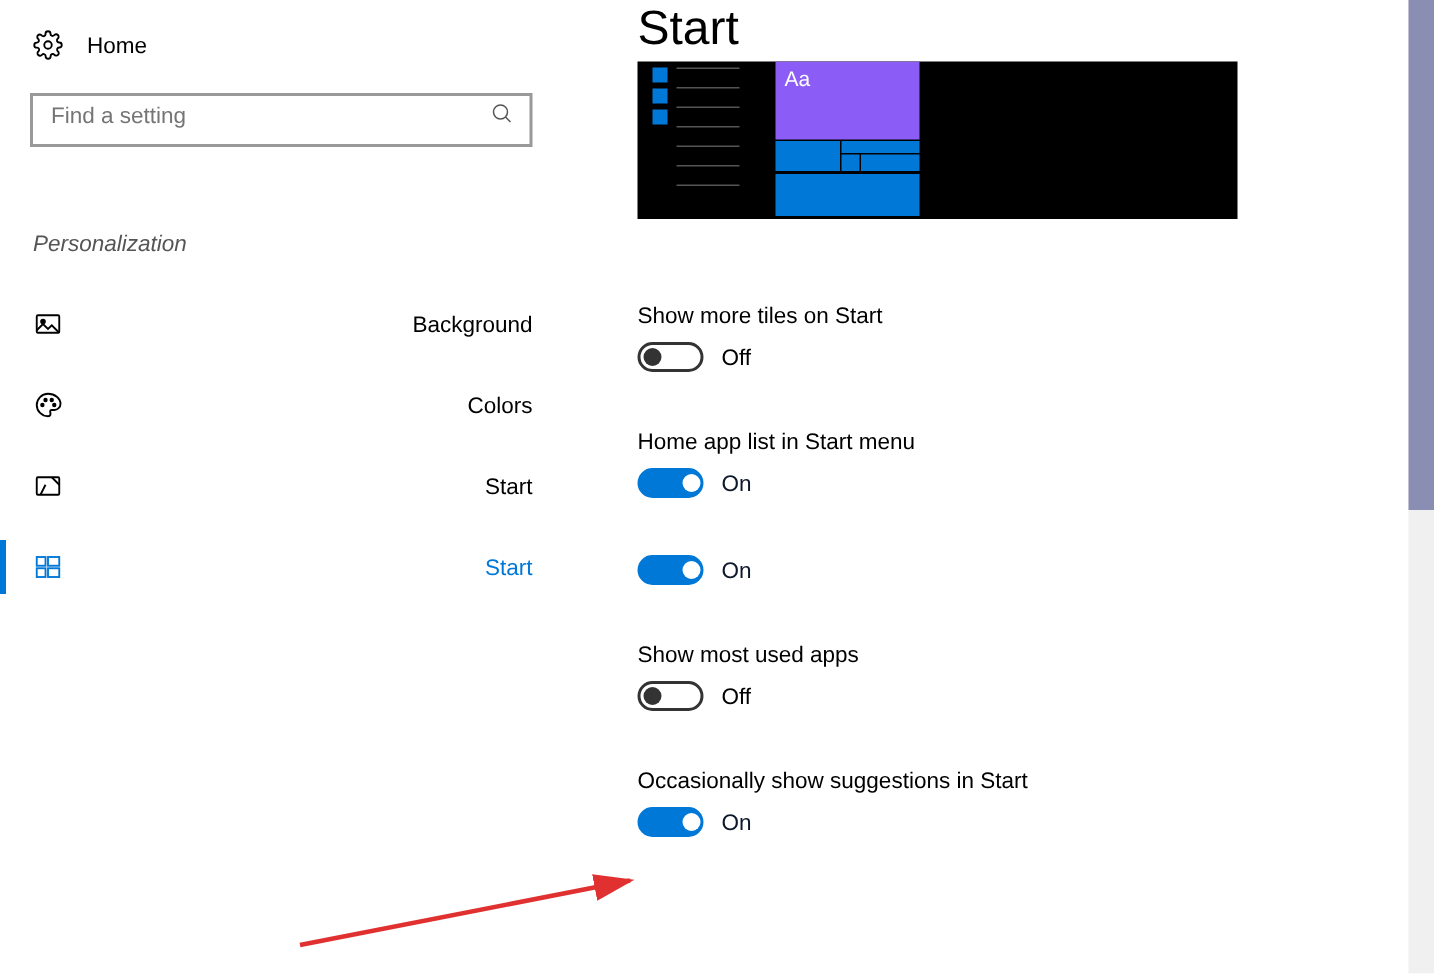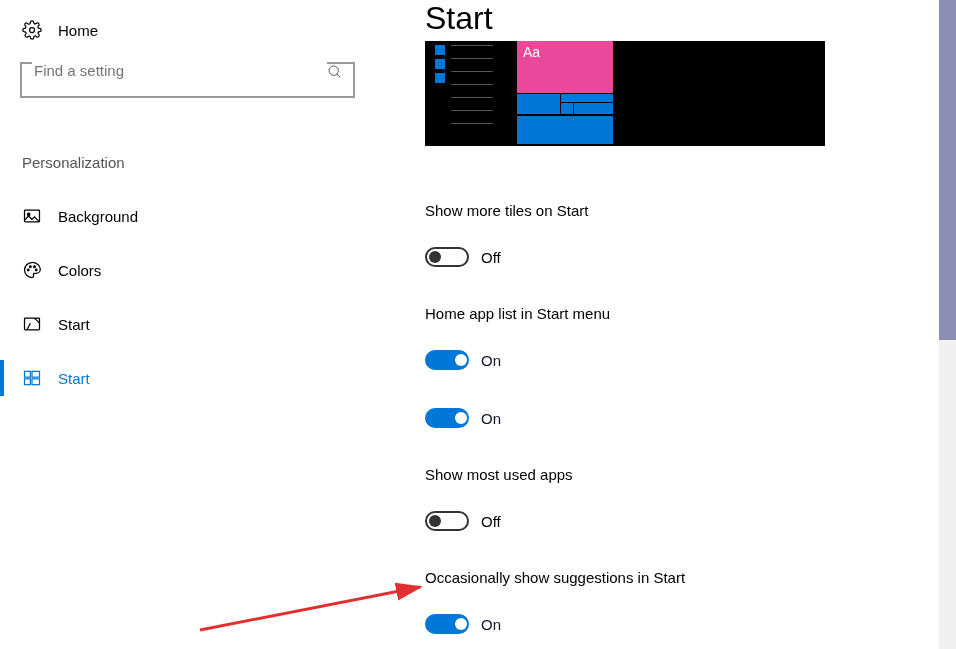--- a/index.html
+++ b/index.html
@@ -31,44 +31,46 @@
   .home-row .icon, .nav-item .icon {
     width: 24px; height: 24px;
     display: inline-flex; align-items: center; justify-content: center;
     margin-right: 14px;
     color: #000;
   }
   .search {
     margin: 12px 20px 0 20px;
     border: 2px solid #999;
     height: 36px;
-    display: flex; align-items: flex-end;
-    padding: 16px 10px;
+    display: flex; align-items: flex-start;
+    padding: 4px 10px;
   }
   .search input {
     flex: 1;
     border: none; outline: none;
     font-size: 15px;
     font-family: inherit;
     color: #666;
   }
   .search .search-icon {
     width: 16px; height: 16px;
   }
   .section-label {
     color: #555;
     margin: 56px 0 18px 22px;
     font-size: 15px;
+    font-style: italic;
   }
   .nav-item {
     display: flex; align-items: center;
     height: 54px;
     padding: 0 20px;
     cursor: pointer;
     position: relative;
+    justify-content: space-between;
   }
   .nav-item.selected {
     color: #0078d7;
   }
   .nav-item.selected::before {
     content: "";
     position: absolute;
     left: 0; top: 9px; bottom: 9px;
     width: 4px;
     background: #0078d7;
@@ -108,21 +110,21 @@
   }
   .preview .left-lines div {
     width: 42px; height: 1px; background: #555;
     margin-bottom: 12px;
   }
   .preview .tiles {
     position: absolute;
     left: 92px; top: 0px;
   }
   .preview .tile-big {
-    width: 96px; height: 52px; background: #ec4899;
+    width: 96px; height: 52px; background: #8b5cf6;
     position: absolute;
     left: 0; top: 0;
   }
   .preview .tile-aa {
     position: absolute;
     left: 6px; top: 3px;
     color: #fff; font-size: 14px;
   }
   .preview .tile-s1 { position:absolute; left:0; top:53px; width:43px; height:20px; background:#0078d7;}
   .preview .tile-s2 { position:absolute; left:44px; top:53px; width:52px; height:8px; background:#0078d7;}
@@ -132,21 +134,21 @@
 
   .setting {
     margin-top: 56px;
   }
   .setting + .setting { margin-top: 38px; }
   .setting-label {
     font-size: 15px;
   }
   .toggle-row {
     display: flex; align-items: center;
-    margin-top: 28px;
+    margin-top: 9px;
   }
   .toggle {
     width: 44px; height: 20px;
     border-radius: 20px;
     border: 2px solid #333;
     position: relative;
     cursor: pointer;
     background: #fff;
   }
   .toggle .knob {

